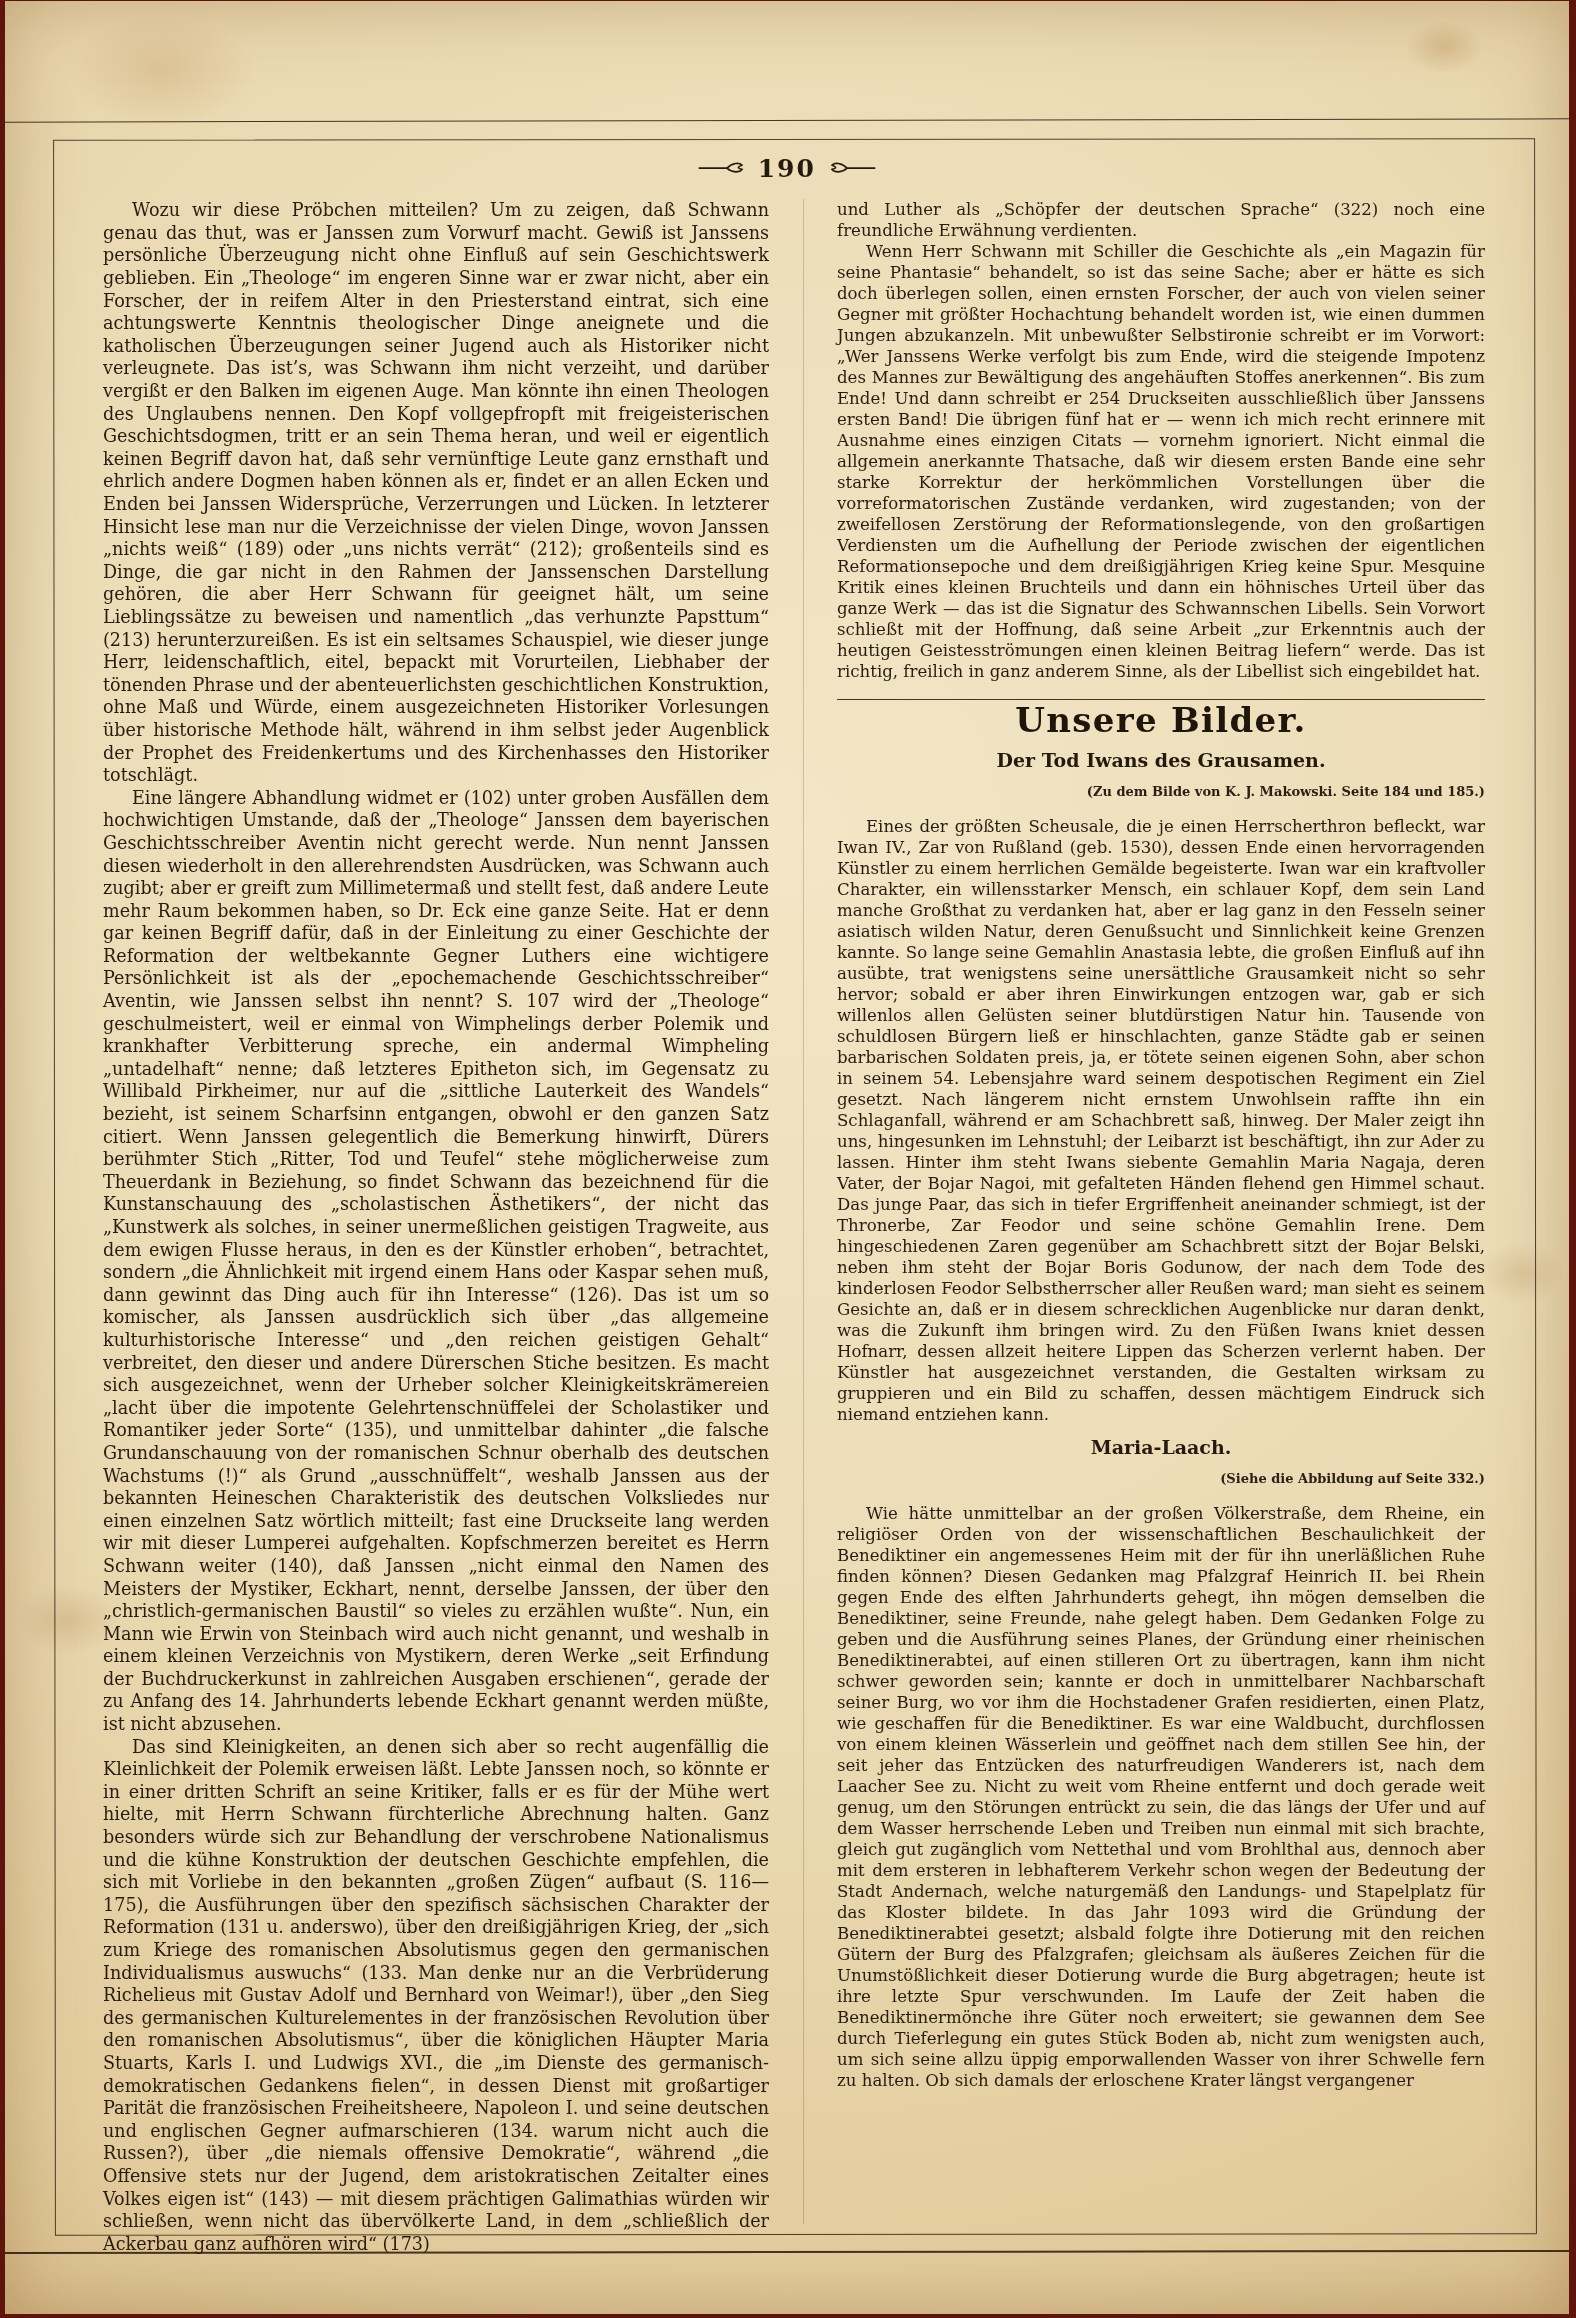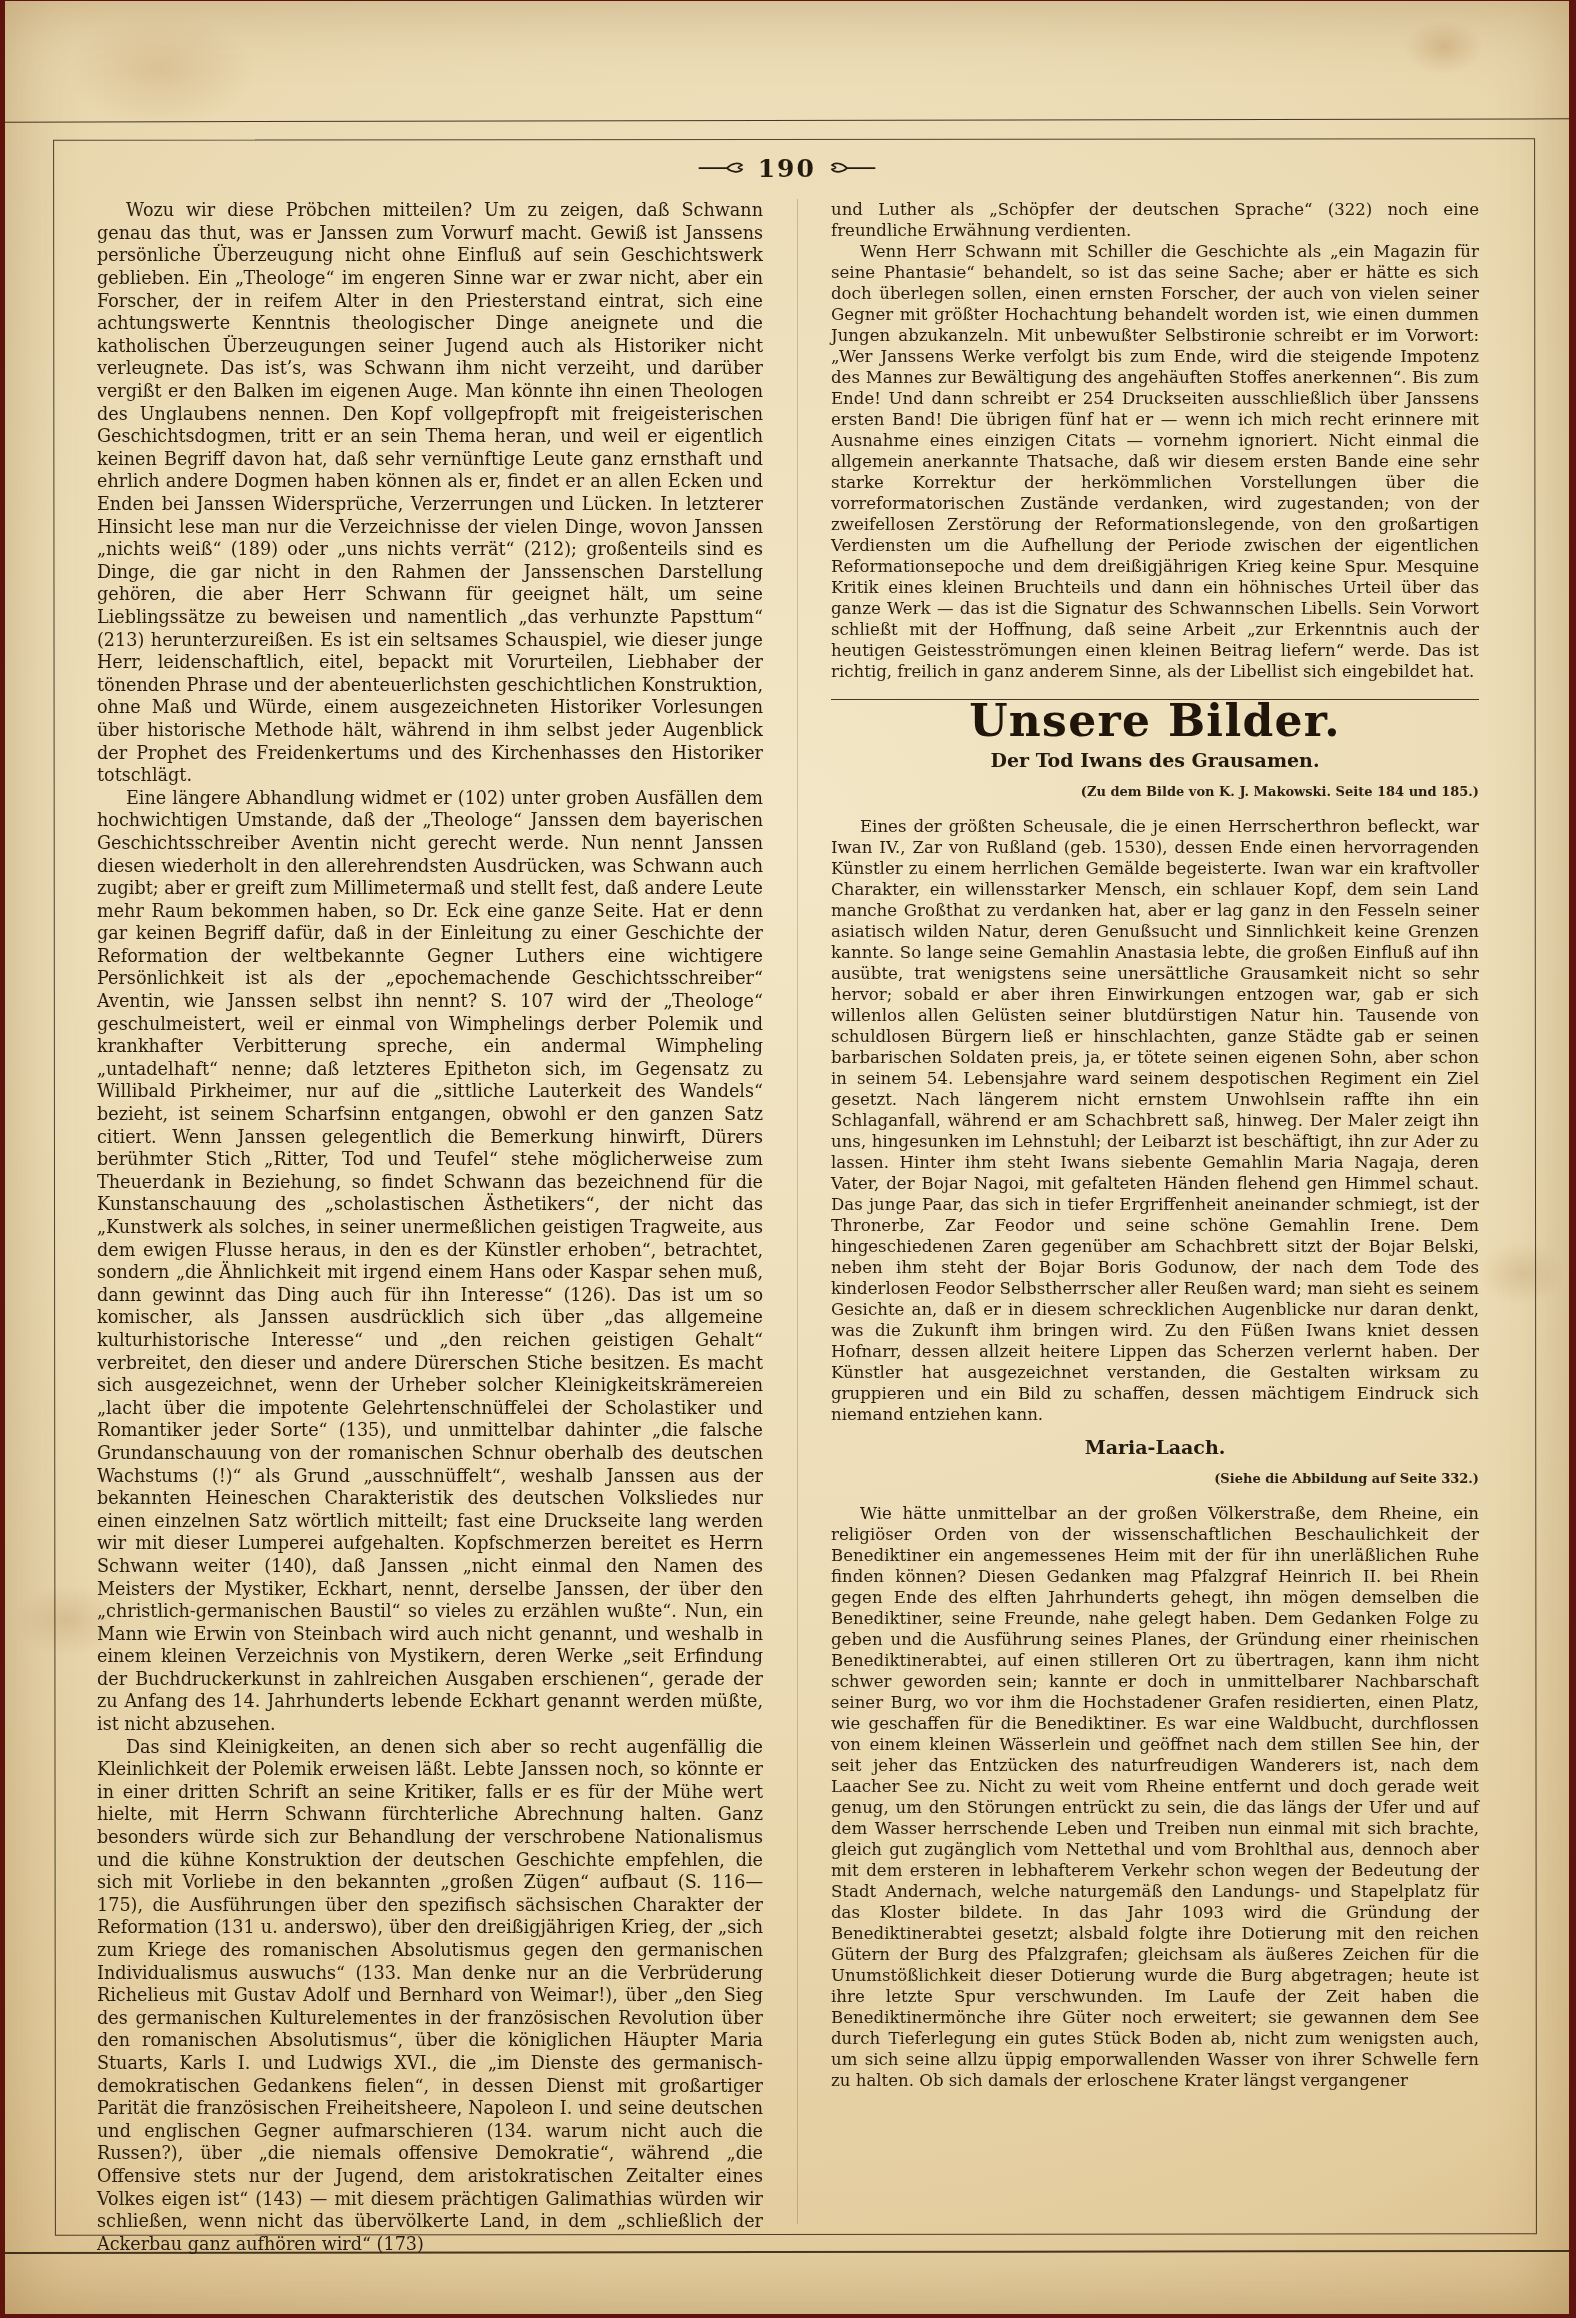--- a/index.html
+++ b/index.html
@@ -36,41 +36,41 @@
     position: absolute; top: 153px; left: 0; width: 100%;
     display: flex; justify-content: center; align-items: center; gap: 11px;
     color: #241a0e;
   }
   .page-number {
     font-size: 25px; font-weight: bold; letter-spacing: 1.9px;
     color: #241a0e;
   }
   .fleuron { display: inline-block; }
   .columns {
-    position: absolute; left: 92px; top: 198px; width: 1382px; height: 2025px;
+    position: absolute; left: 98px; top: 198px; width: 1382px; height: 2025px;
     display: flex; color: #281c0f;
   }
   .col-left {
     width: 666px; margin-right: 34px;
     font-size: 17.6px; line-height: 22.6px; text-align: justify;
   }
   .col-right {
     flex: 1;
     border-left: 0.6px solid rgba(70,45,20,0.22);
     padding-left: 33px;
     font-size: 16.6px; line-height: 21px; text-align: justify;
   }
   p.body-text { margin: 0; text-indent: 29px; hyphens: auto; }
   p.body-text.noindent { text-indent: 0; }
   .section-rule {
     border-top: 1.9px solid rgba(38,24,10,0.85);
     margin: 16.3px 0 6.3px 0;
   }
   .section-title {
-    font-size: 44px; font-weight: bold; text-align: center;
+    font-size: 34px; font-weight: bold; text-align: center;
     margin: 10px 0 19px 0; letter-spacing: 1.3px; text-indent: 0;
     color: #1f150a;
   }
   .article-title {
     font-size: 19px; font-weight: bold; text-align: center;
     margin: 5px 0 10px 0; text-indent: 0; color: #241a0e;
   }
   .article-caption {
     font-size: 13px; font-weight: bold; text-align: right;
     margin: 0 0 14px 0; text-indent: 0; color: #2b2013;

